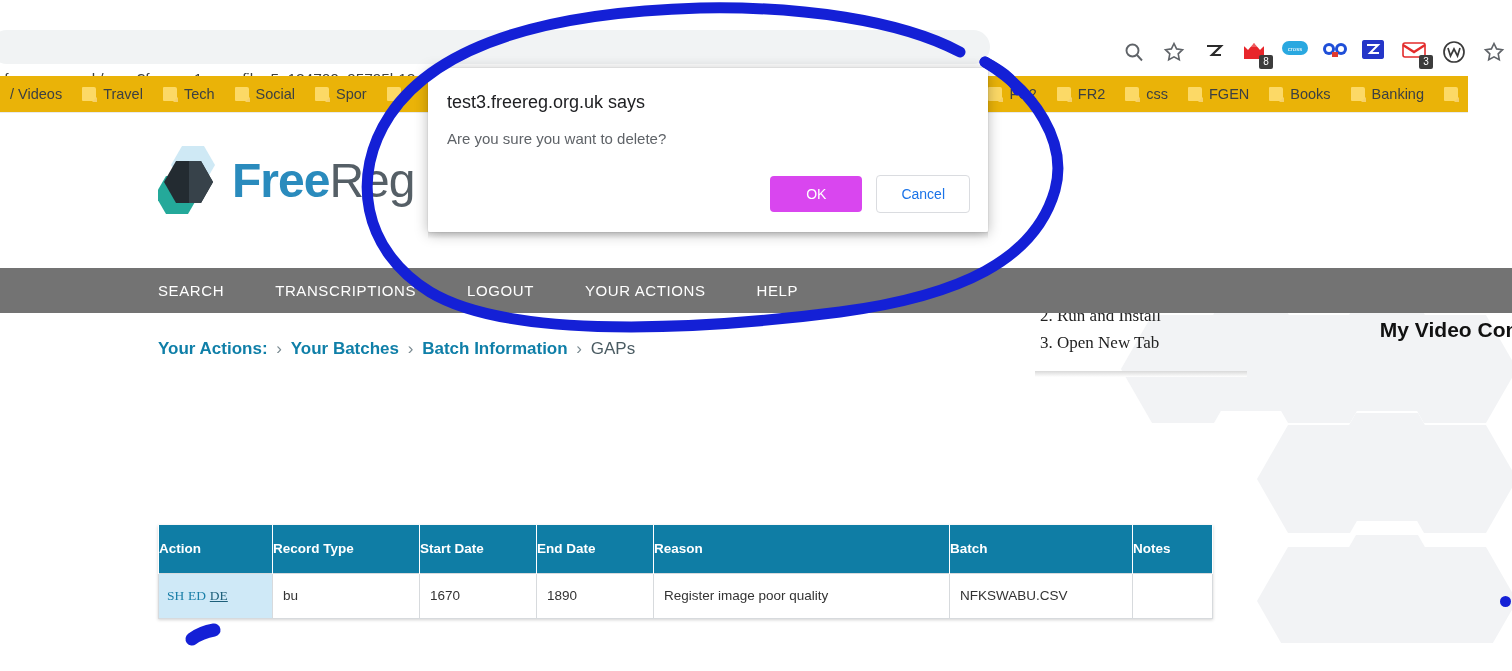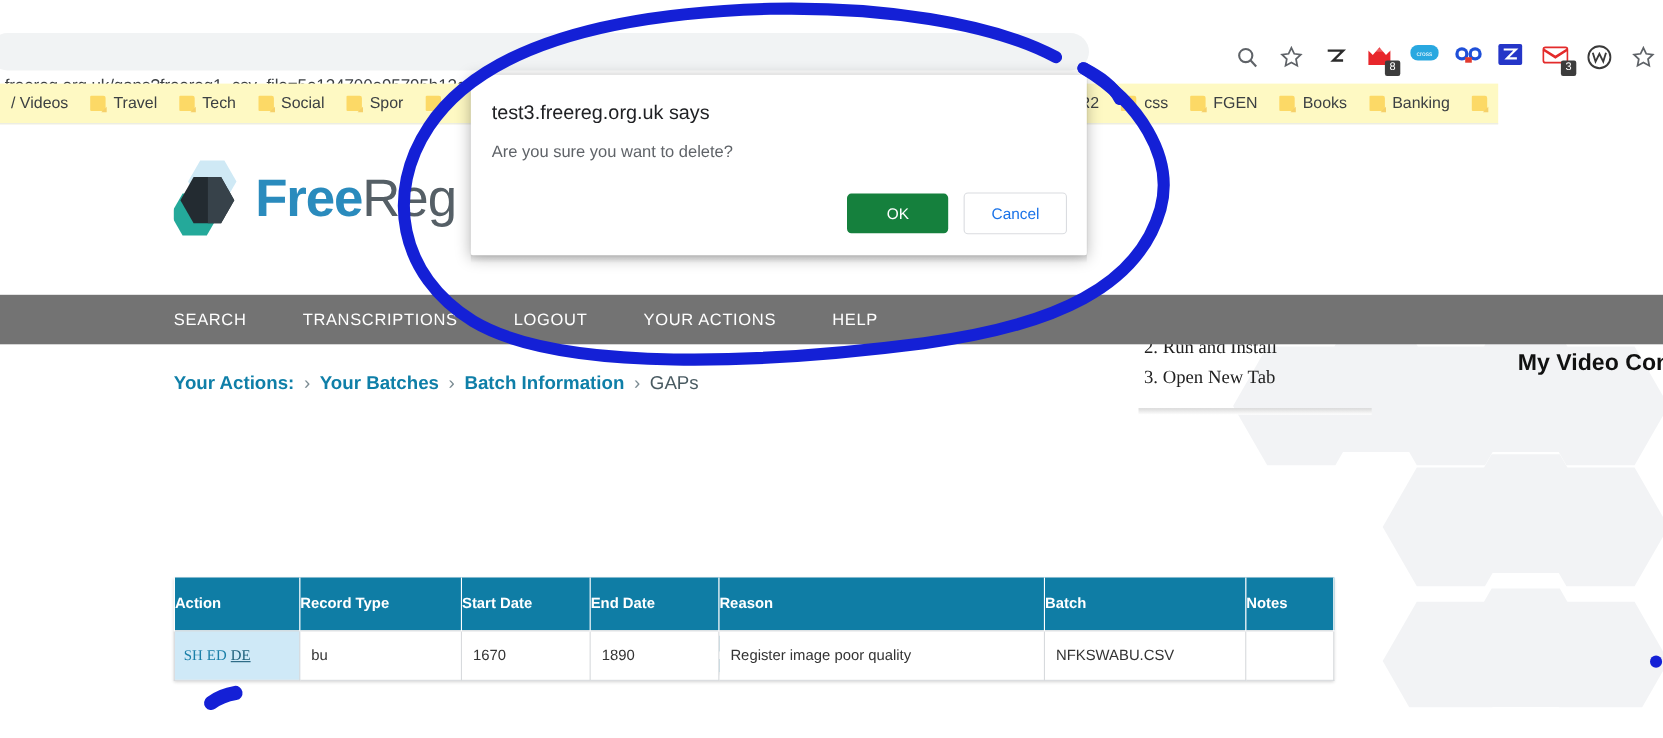--- a/index.html
+++ b/index.html
@@ -39,23 +39,23 @@
   .badge {
     position:absolute; right:-7px; bottom:-5px;
     background:#3c3c3c; color:#fff; font-size:10px; line-height:13px;
     min-width:14px; height:14px; border-radius:2px; text-align:center;
     font-family:"Liberation Sans", sans-serif; padding:0 2px;
   }
   .ext-sq { width:22px; height:19px; border-radius:2px; display:block; }
 
   
   .bookmarks {
-    position:absolute; left:0; top:76px; width:1362px; height:37px;
+    position:absolute; left:0; top:76px; width:1468px; height:37px;
     display:flex; align-items:center; gap:0px;
-    border-bottom:1px solid #e8eaed; background:#fef9c3;
+    border-bottom:1px solid #e8eaed; background:#eab308;
   }
   .bm {
     display:flex; align-items:center; gap:7px;
     padding:4px 10px; font-size:14.5px; color:#3c4043; white-space:nowrap;
   }
   .folder {
     width:14px; height:14px; background:#fcd966; border-radius:1px 2px 2px 1px;
     position:relative; flex:0 0 auto;
   }
   .folder:after{
@@ -139,21 +139,21 @@
   .dialog {
     position:absolute; left:428px; top:68px; width:560px; height:164px;
     background:#ffffff; border-radius:2px;
     box-shadow:0 2px 14px rgba(0,0,0,.28), 0 0 0 1px rgba(0,0,0,.04);
     z-index:30;
   }
   .dlg-title { position:absolute; left:19px; top:24px; font-size:18px; color:#202124; }
   .dlg-msg { position:absolute; left:19px; top:62px; font-size:15px; color:#5f6368; }
   .dlg-btns { position:absolute; right:18px; bottom:19px; display:flex; gap:14px; align-items:center; }
   .btn-ok {
-    background:#15803d; color:#fff; border:none; border-radius:4px;
+    background:#d946ef; color:#fff; border:none; border-radius:4px;
     font-size:14px; padding:10px 36px; cursor:pointer;
     font-family:"Liberation Sans", sans-serif;
   }
   .btn-cancel {
     background:#fff; color:#1a73e8; border:1px solid #dadce0; border-radius:4px;
     font-size:14px; padding:10px 24px; cursor:pointer;
     font-family:"Liberation Sans", sans-serif;
   }
   .dlg-shade {
     position:absolute; left:428px; top:232px; width:560px; height:7px;

